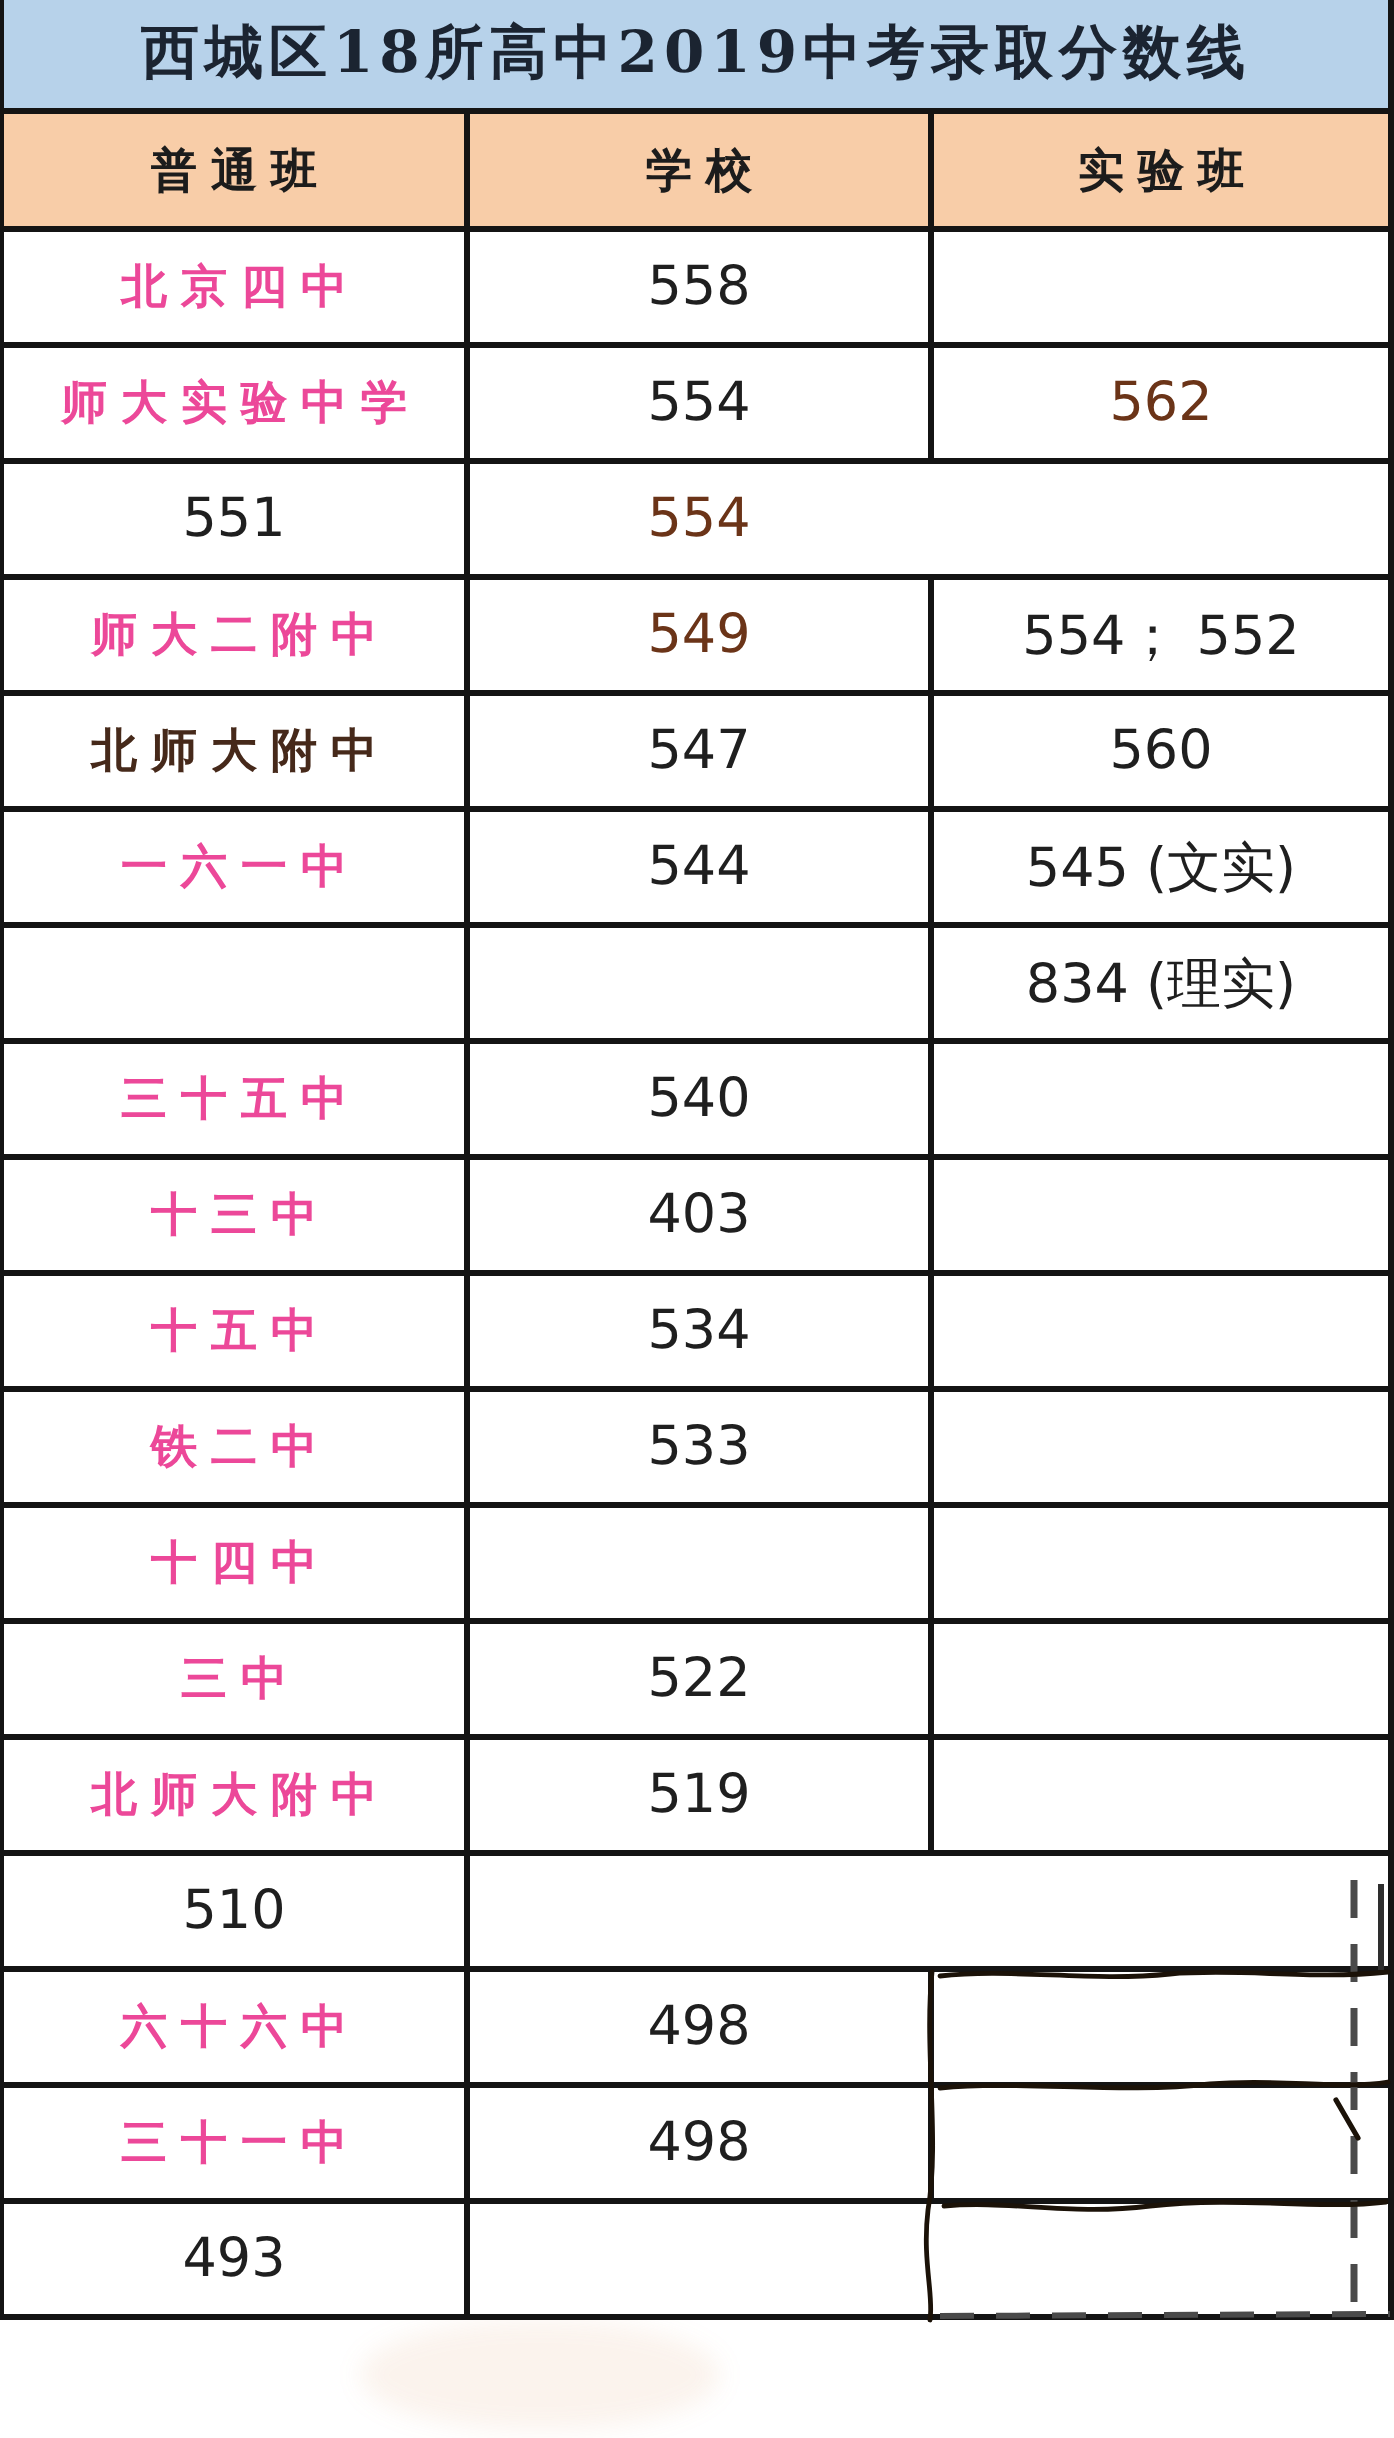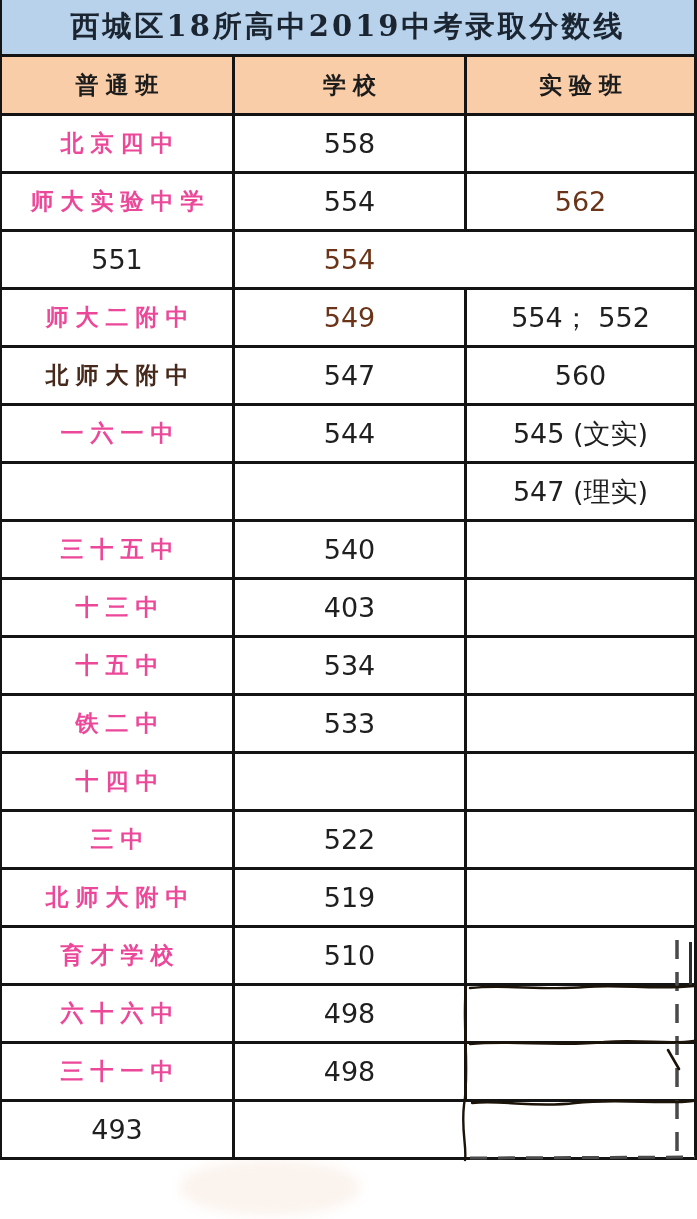--- a/index.html
+++ b/index.html
@@ -129,21 +129,21 @@
       <div class="cell score">560</div>
     </div>
     <div class="row">
       <div class="cell school">一六一中</div>
       <div class="cell score">544</div>
       <div class="cell score">545 (文实)</div>
     </div>
     <div class="row">
       <div class="cell school"></div>
       <div class="cell score"></div>
-      <div class="cell score">547 (理实)</div>
+      <div class="cell score">834 (理实)</div>
     </div>
     <div class="row">
       <div class="cell school">三十五中</div>
       <div class="cell score">540</div>
       <div class="cell score"></div>
     </div>
     <div class="row">
       <div class="cell school">十三中</div>
       <div class="cell score">403</div>
       <div class="cell score"></div>
@@ -167,21 +167,20 @@
       <div class="cell school">三中</div>
       <div class="cell score">522</div>
       <div class="cell score"></div>
     </div>
     <div class="row">
       <div class="cell school">北师大附中</div>
       <div class="cell score">519</div>
       <div class="cell score"></div>
     </div>
     <div class="row">
-      <div class="cell school">育才学校</div>
       <div class="cell score">510</div>
       <div class="cell score"></div>
     </div>
     <div class="row">
       <div class="cell school">六十六中</div>
       <div class="cell score">498</div>
       <div class="cell score"></div>
     </div>
     <div class="row">
       <div class="cell school">三十一中</div>

